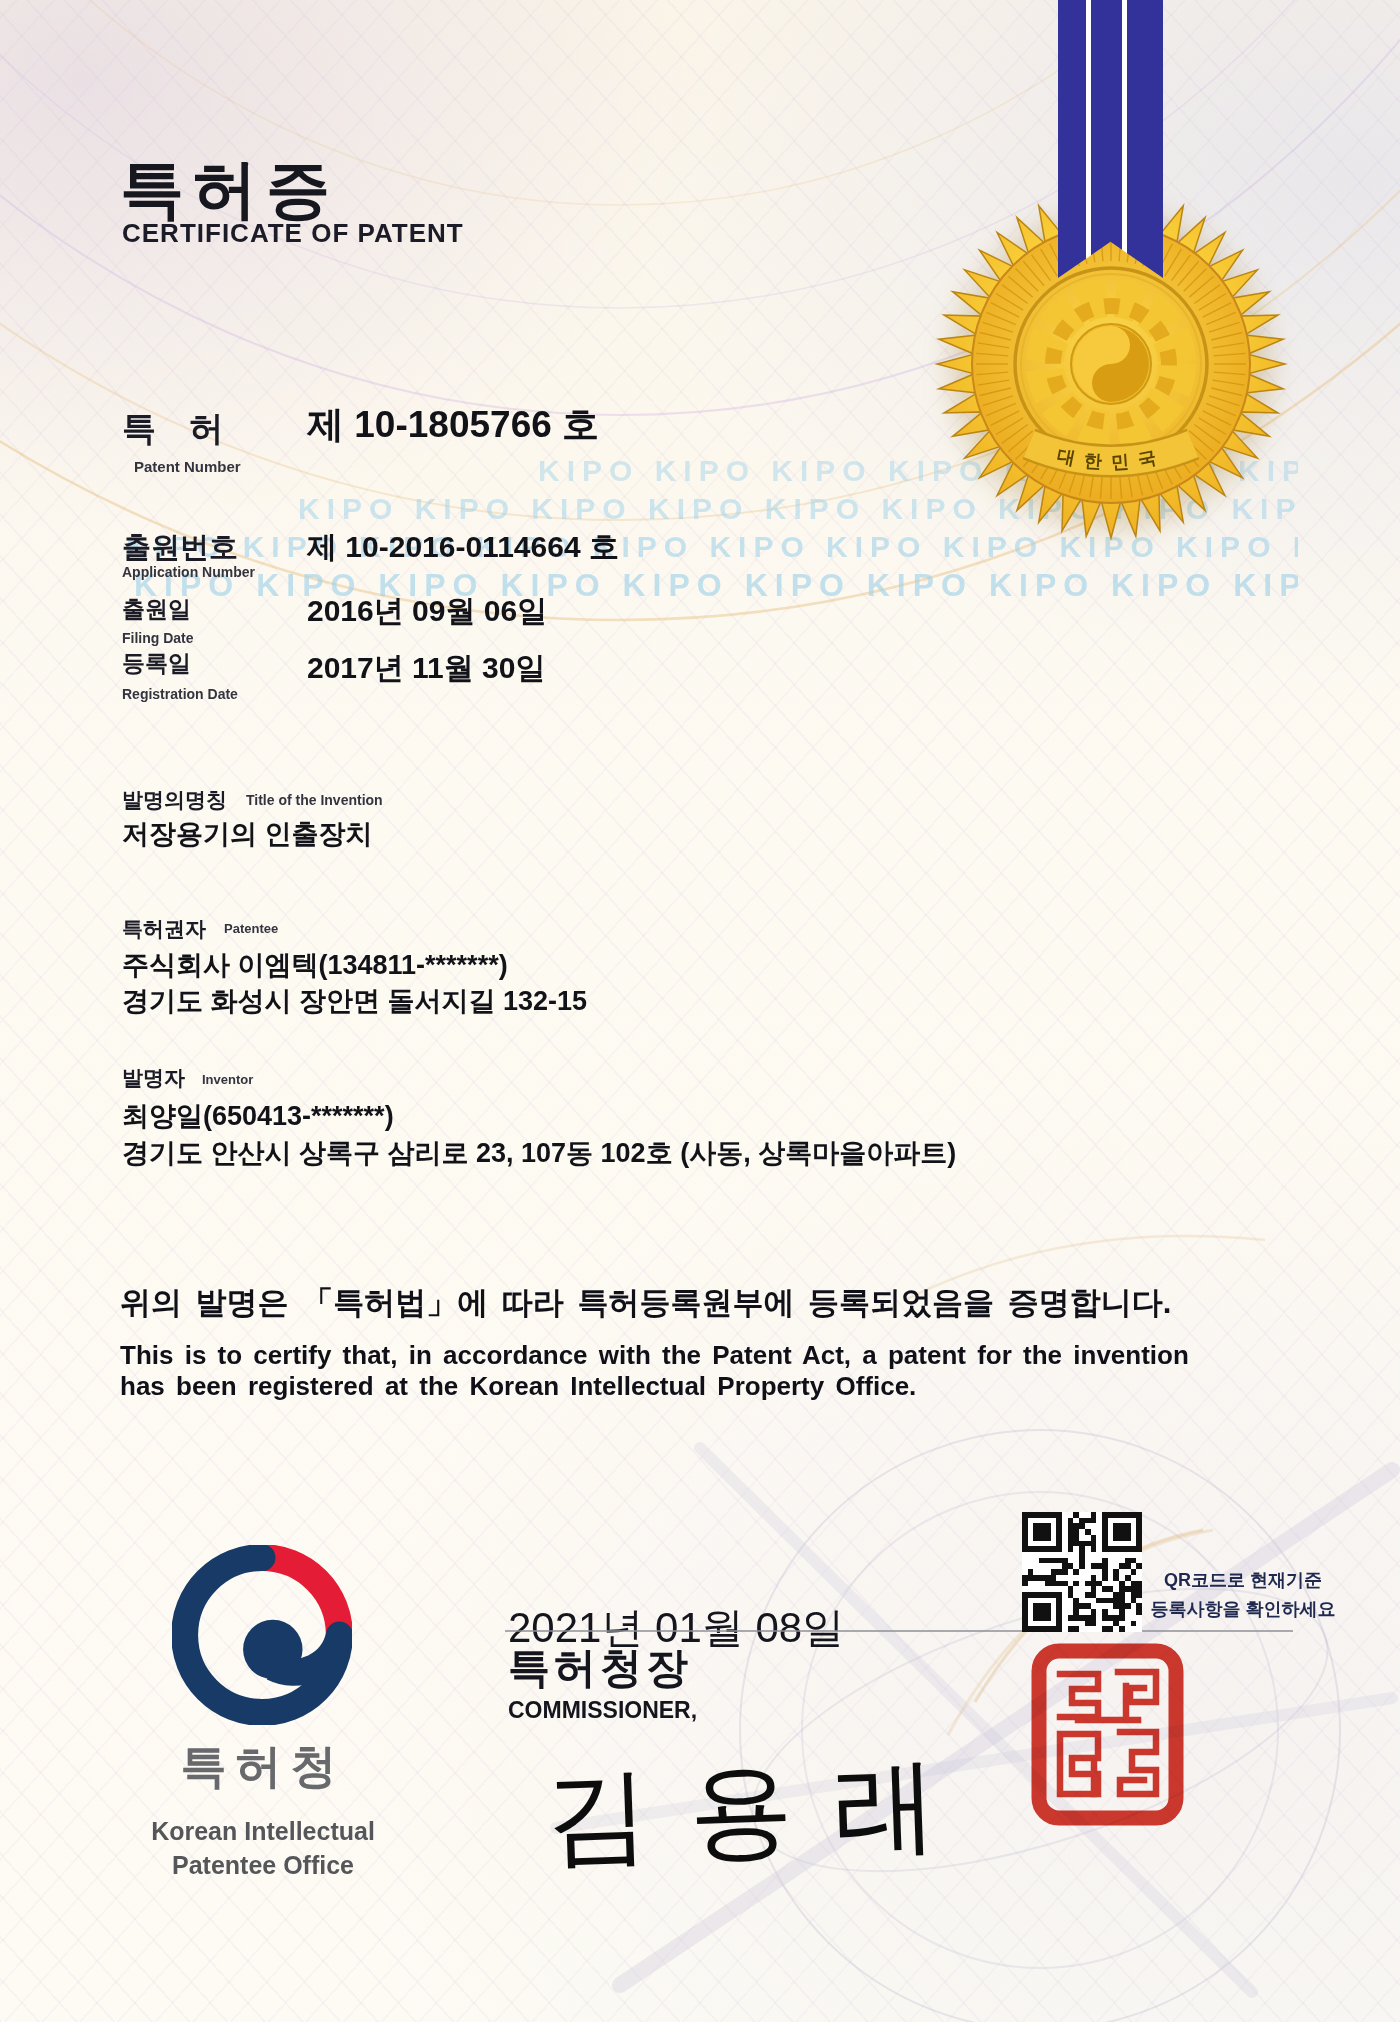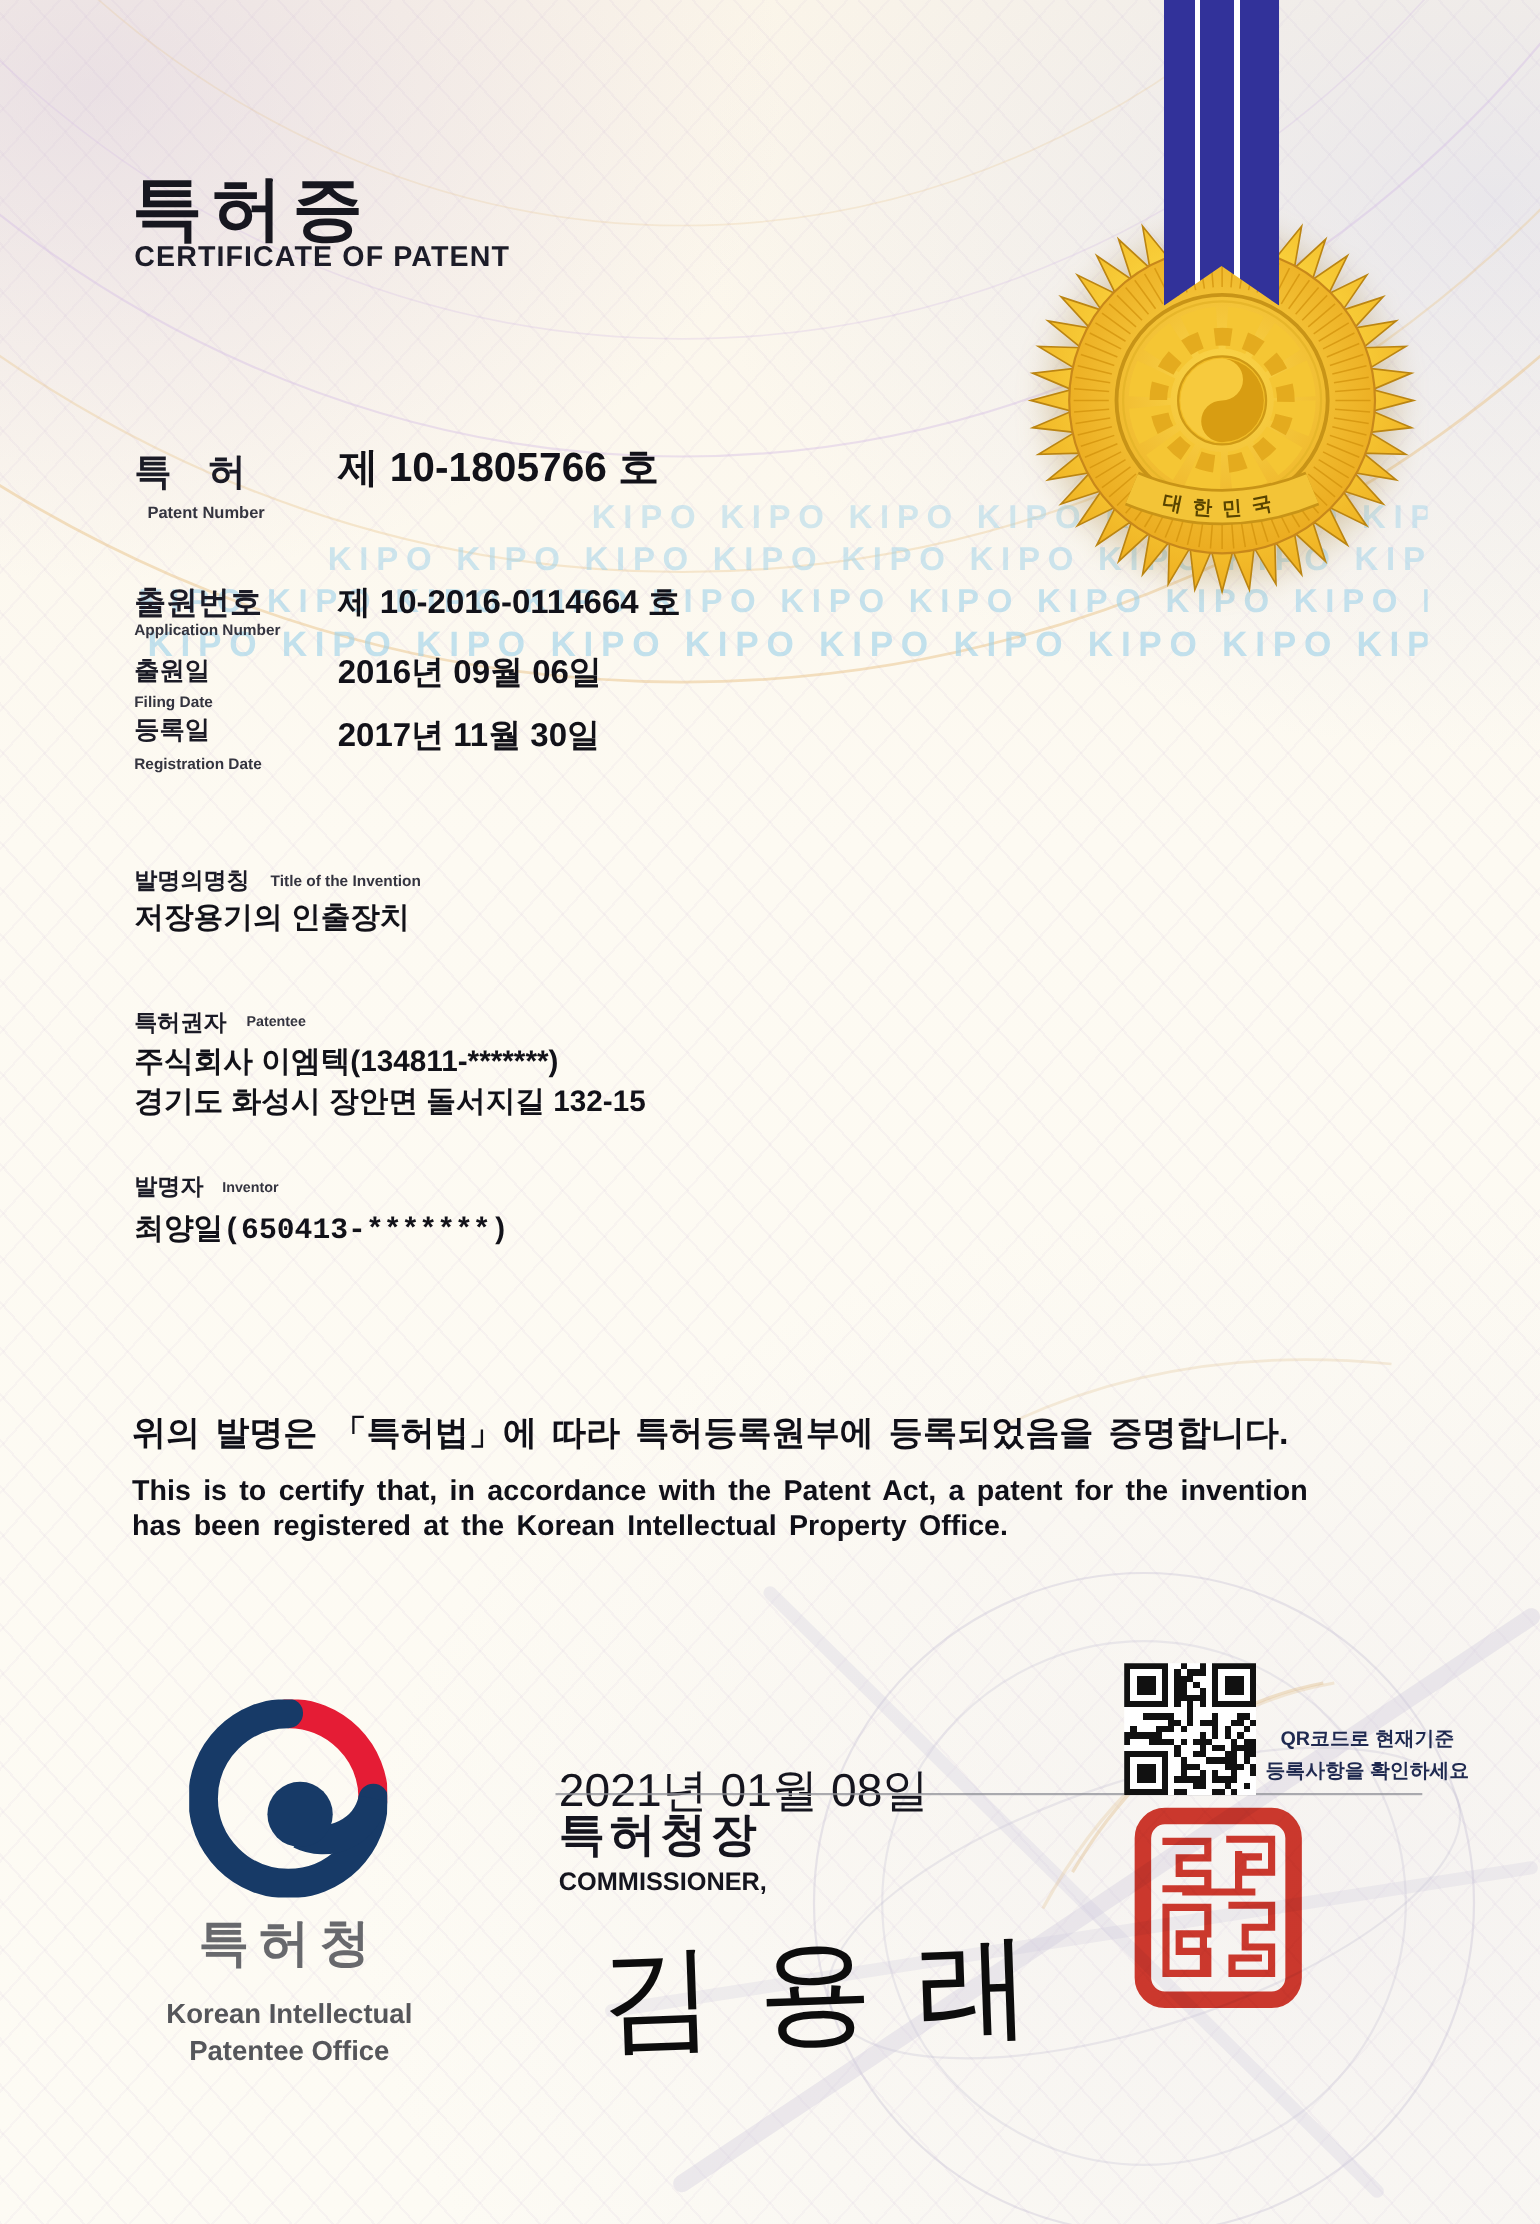--- a/index.html
+++ b/index.html
@@ -69,21 +69,21 @@
   .inv-en{left:246px;top:792px;font-size:14px;}
   .inv-val{left:122px;top:816px;font-size:27px;}
 
   .pat-ko{left:122px;top:915px;font-size:21px;}
   .pat-en{left:224px;top:921px;font-size:13px;}
   .pat-name{left:122px;top:947px;font-size:27px;}
   .pat-addr{left:122px;top:983px;font-size:27px;}
 
   .invr-ko{left:122px;top:1064px;font-size:21px;}
   .invr-en{left:202px;top:1072px;font-size:13px;}
-  .invr-name{left:122px;top:1098px;font-size:27px;font-family:Liberation Mono, monospace;}
+  .invr-name{left:122px;top:1098px;font-size:27px;}
   .invr-addr{left:122px;top:1135px;font-size:27px;}
 
   .st-ko{left:120px;top:1282px;font-size:31px;font-weight:800;color:#101018;word-spacing:5px;}
   .st-en1{left:120px;top:1340px;font-size:26px;font-weight:800;color:#101018;word-spacing:4px;}
   .st-en2{left:120px;top:1371px;font-size:26px;font-weight:800;color:#101018;word-spacing:4px;}
 
   .issue-date{left:508px;top:1600px;font-size:42px;font-weight:400;}
   .rule{left:505px;top:1630px;width:788px;height:2px;background:#8f9097;opacity:.75;z-index:5;}
   .com-ko{left:508px;top:1640px;font-size:42px;font-weight:800;letter-spacing:4px;}
   .com-en1{left:508px;top:1697px;font-size:23px;font-weight:800;}
@@ -273,20 +273,21 @@
   <div class="abs txt val inv-val">저장용기의 인출장치</div>
 
   <div class="abs txt lab-ko pat-ko">특허권자</div>
   <div class="abs txt lab-en pat-en">Patentee</div>
   <div class="abs txt val pat-name">주식회사 이엠텍(134811-*******)</div>
   <div class="abs txt val pat-addr">경기도 화성시 장안면 돌서지길 132-15</div>
 
   <div class="abs txt lab-ko invr-ko">발명자</div>
   <div class="abs txt lab-en invr-en">Inventor</div>
   <div class="abs txt val invr-name">최양일(650413-*******)</div>
+  <div class="abs txt val invr-addr">경기도 안산시 상록구 삼리로 23, 107동 102호 (사동, 상록마을아파트)</div>
 
   <div class="abs txt st-ko">위의 발명은 「특허법」에 따라 특허등록원부에 등록되었음을 증명합니다.</div>
   <div class="abs txt st-en1">This is to certify that, in accordance with the Patent Act, a patent for the invention</div>
   <div class="abs txt st-en2">has been registered at the Korean Intellectual Property Office.</div>
 
   <div class="abs txt issue-date">2021년 01월 08일</div>
   <div class="abs rule"></div>
   <div class="abs txt com-ko">특허청장</div>
   <div class="abs txt com-en1">COMMISSIONER,</div>
   <div class="abs txt sig">김용래</div>

